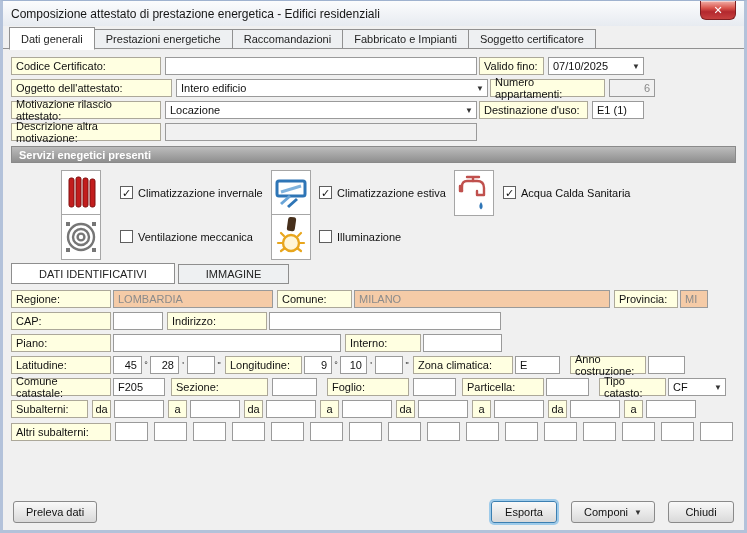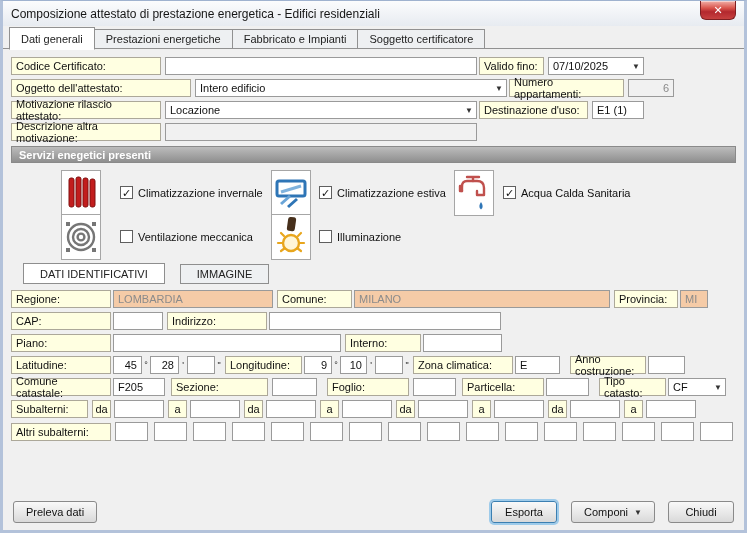--- a/index.html
+++ b/index.html
@@ -40,21 +40,21 @@
   
   .sechdr{height:17px;margin:5px 0 6px;background:linear-gradient(#bcbcbc,#8f8f8f);color:#fff;font-weight:bold;
           display:flex;align-items:center;padding:0 7px;border:1px solid #8a8a8a;}
   
   .svc{position:relative;height:92px;}
   .icobox{position:absolute;width:40px;height:46px;background:#fff;border:1px solid #a6a6a6;display:flex;align-items:center;justify-content:center;}
   .cb{position:absolute;width:13px;height:13px;background:#fff;border:1px solid #5f5f5f;display:flex;align-items:center;justify-content:center;font-size:11px;line-height:10px;color:#111;}
   .cblabel{position:absolute;white-space:nowrap;}
   
   .subtabs{display:flex;align-items:flex-end;margin:2px 0 6px;position:relative;height:21px;}
-  .subtab{padding:3px 16px;border:1px solid #8e8e8e;margin-right:3px;background:#eef0f2;color:#222;margin-left:12px;}
+  .subtab{padding:3px 27px;border:1px solid #8e8e8e;margin-right:3px;background:#eef0f2;color:#222;}
   .subtab.active{background:#fff;padding-top:4px;}
   .inp.mini{width:33px;height:19px;margin-right:6px;padding:0;}
   .inp.subf{width:50px;margin:0 4px 0 3px;}
   
   .footer{position:absolute;left:10px;right:10px;bottom:7px;display:flex;align-items:center;}
   .btn{height:22px;padding:0 12px;background:linear-gradient(#f9f9f9,#ebebeb 45%,#d9d9d9);border:1px solid #8a8a8a;border-radius:3px;
        display:inline-flex;align-items:center;justify-content:center;font-size:11px;color:#111;}
   .btn.focus{border-color:#3c7fb1;box-shadow:0 0 0 2px #9ecbea;}
   .btn .arr{font-size:8px;margin-left:6px;color:#333;}
   .spacer{flex:1;}
@@ -67,37 +67,38 @@
   <div class="titlebar">
     <span class="title">Composizione attestato di prestazione energetica - Edifici residenziali</span>
   </div>
   <div class="closebtn">
     <span>✕</span>
   </div>
 
   <div class="tabstrip">
     <span class="tab active">Dati generali</span>
     <span class="tab">Prestazioni energetiche</span>
+    <span class="tab">Raccomandazioni</span>
     <span class="tab">Fabbricato e Impianti</span>
     <span class="tab">Soggetto certificatore</span>
   </div>
 
   <div class="content">
 
     <div class="row">
       <span class="lbl" style="width:150px">Codice Certificato:</span>
       <span class="inp gap4" style="width:312px"></span>
       <span class="lbl gap2" style="width:65px">Valido fino:</span>
       <span class="inp combo gap4" style="width:96px">
           <span>07/10/2025</span>
           <span class="arr">▼</span>
         </span>
     </div>
     <div class="row">
-      <span class="lbl" style="width:180px">Oggetto dell'attestato:</span>
+      <span class="lbl" style="width:161px">Oggetto dell'attestato:</span>
       <span class="inp combo gap4" style="width:312px">
           <span>Intero edificio</span>
           <span class="arr">▼</span>
         </span>
       <span class="lbl gap2" style="width:115px">Numero appartamenti:</span>
       <span class="inp disabled num gap4" style="width:46px">6</span>
     </div>
     <div class="row">
       <span class="lbl" style="width:150px">Motivazione rilascio attestato:</span>
       <span class="inp combo gap4" style="width:312px">

